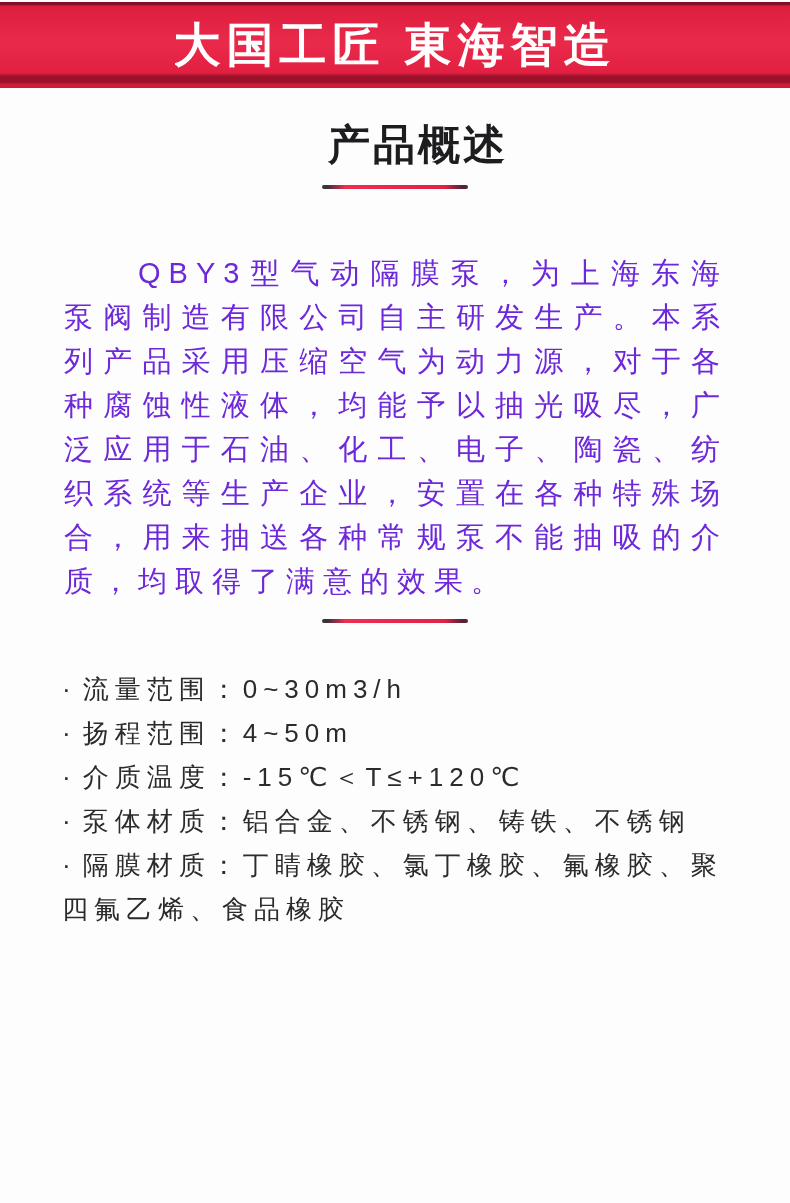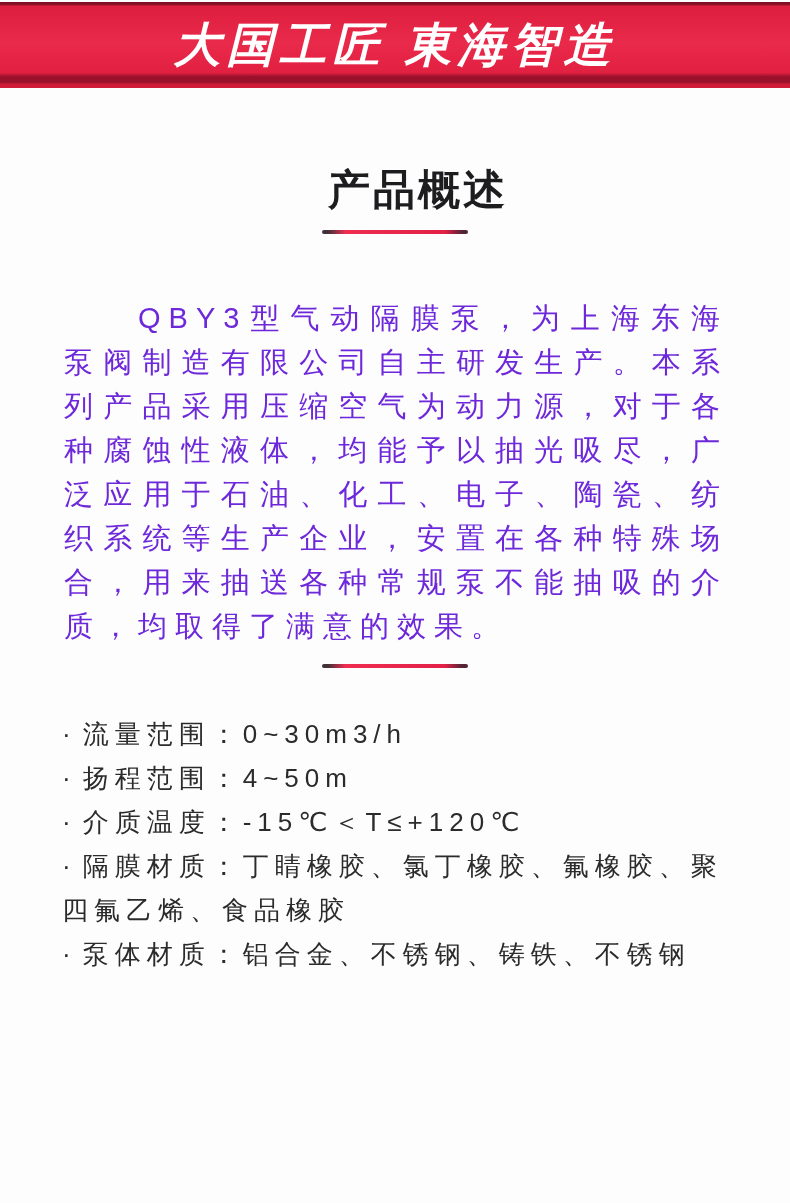--- a/index.html
+++ b/index.html
@@ -25,32 +25,31 @@
       #e22042 82%,
       #99112a 87%, #99112a 93%,
       #cf1b38 96%, #cf1b38 100%);
   }
   .banner-title {
     color: #ffffff;
     font-size: 47px;
     font-weight: bold;
     letter-spacing: 6px;
     white-space: nowrap;
-    font-style: italic;
   }
   .section-title {
     margin: 0;
     text-align: center;
     font-size: 42px;
     line-height: 48px;
     font-weight: bold;
     color: #1d1d20;
     letter-spacing: 3px;
   }
-  .title-overview { margin-top: 78px; padding-left: 46px; }
+  .title-overview { margin-top: 33px; padding-left: 46px; }
   .title-conditions { margin-top: 72px; }
   .title-underline {
     width: 146px;
     height: 4px;
     margin: 16px auto 0 auto;
     border-radius: 2px;
     background: linear-gradient(90deg,
       #413038 0%, #413038 4%,
       #ee2d50 16%,
       #e32148 84%,
@@ -95,17 +94,17 @@
   <div class="title-underline"></div>
 
   <p class="overview-text">QBY3型气动隔膜泵，为上海东海泵阀制造有限公司自主研发生产。本系列产品采用压缩空气为动力源，对于各种腐蚀性液体，均能予以抽光吸尽，广泛应用于石油、化工、电子、陶瓷、纺织系统等生产企业，安置在各种特殊场合，用来抽送各种常规泵不能抽吸的介质，均取得了满意的效果。</p>
 
   <div class="title-underline"></div>
 
   <div class="cond-list">
     <div class="cond-item"><span class="bullet">·</span><span>流量范围：0~30m3/h</span></div>
     <div class="cond-item"><span class="bullet">·</span><span>扬程范围：4~50m</span></div>
     <div class="cond-item"><span class="bullet">·</span><span>介质温度：-15℃＜T≤+120℃</span></div>
+    <div class="cond-item"><span class="bullet">·</span><span>泵体材质：铝合金、不锈钢、铸铁、不锈钢</span></div>
     <div class="cond-item"><span class="bullet">·</span><span>隔膜材质：丁睛橡胶、氯丁橡胶、氟橡胶、聚四氟乙烯、食品橡胶</span></div>
-    <div class="cond-item"><span class="bullet">·</span><span>泵体材质：铝合金、不锈钢、铸铁、不锈钢</span></div>
   </div>
 
 </div>
 
 </body></html>

